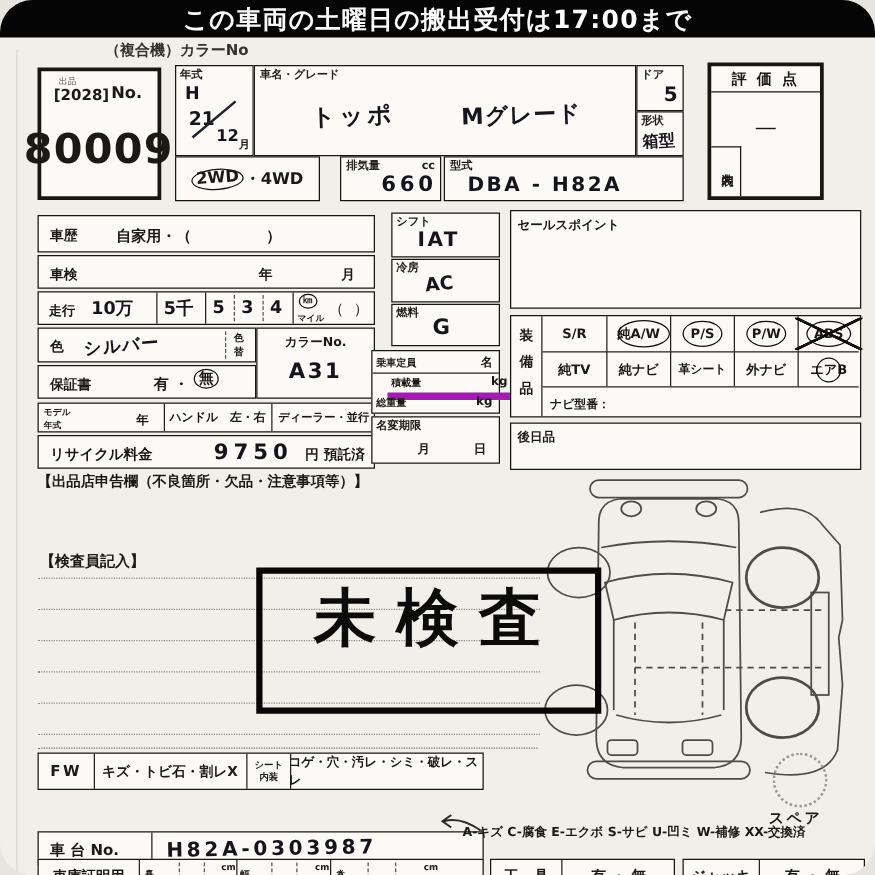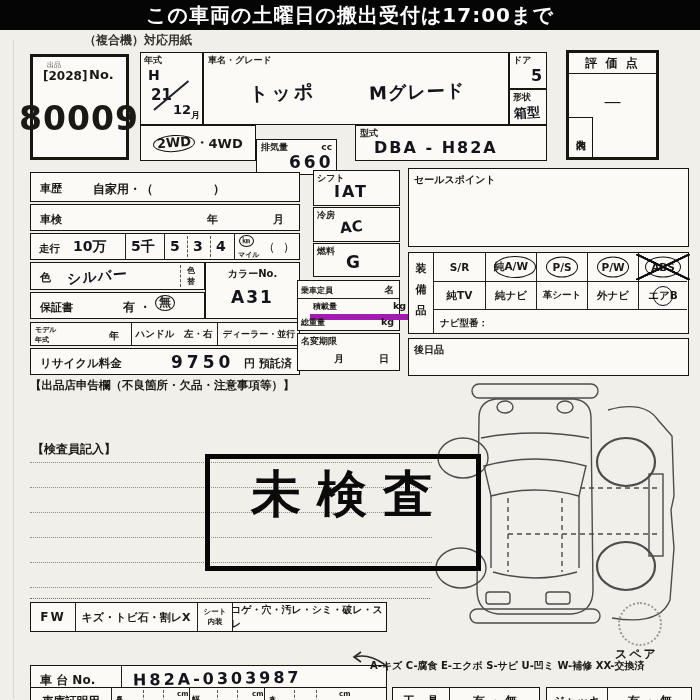--- a/index.html
+++ b/index.html
@@ -1,17 +1,17 @@
 <!DOCTYPE html>
 <html><head>
 <meta charset="utf-8">
 <style>
   html,body{margin:0;padding:0;background:#e7e5e0;}
   .sheet{position:relative;width:700px;height:700px;overflow:hidden;
-         background:#f1efea;font-family:"DejaVu Sans","Liberation Sans",sans-serif;color:#1a1914;}
+         background:#f1efea;font-family:"DejaVu Sans","Liberation Sans",sans-serif;color:#1a1914;border-radius:26px;}
   .abs{position:absolute;}
   .box{position:absolute;background:#fbfaf6;border:1.6px solid #17160f;box-sizing:border-box;}
   .lbl{font-size:9px;font-weight:700;color:#23221c;line-height:1;}
   .hw{color:#14141c;font-weight:600;}
   .ctr{display:flex;align-items:center;justify-content:center;}
   .circ{display:inline-block;border:1.7px solid #101010;border-radius:50%;padding:0 3px;line-height:1.15;}
   .vsol{position:absolute;top:0;bottom:0;width:0;border-left:1.3px solid #222;}
   .vdash{position:absolute;top:2px;bottom:2px;width:0;border-left:1px dashed #555;}
   .dotline{position:absolute;height:0;border-top:1.6px dotted #8d8b85;}
   .emark{position:absolute;left:50%;top:50%;transform:translate(-50%,-50%);
@@ -26,21 +26,21 @@
 </head>
 <body>
 
 <div class="sheet">
 
   <div class="abs ctr" style="left:0;top:0;width:700px;height:30px;background:#050505;color:#fcfcfc;
               font-size:20px;font-weight:700;letter-spacing:1px;">この車両の土曜日の搬出受付は17:00まで</div>
 
   <div class="abs" style="left:13px;top:40px;height:658px;width:1px;background:#d9d6cf;"></div>
 
-  <div class="abs" style="left:84px;top:32px;font-size:12px;font-weight:700;color:#33322c;">（複合機）対応用紙</div>
+  <div class="abs" style="left:84px;top:32px;font-size:12px;font-weight:700;color:#33322c;">（複合機）カラーNo</div>
 
   <div class="box" style="left:30px;top:54px;width:99px;height:106px;border-width:3.5px;">
     <span class="abs" style="left:14px;top:3px;font-size:7px;color:#55544e;">出品</span>
     <span class="abs" style="left:10px;top:12px;font-size:12px;font-weight:600;">[2028]</span>
     <span class="abs" style="left:56px;top:10px;font-size:13px;font-weight:700;">No.</span>
     <div class="abs ctr" style="left:0;top:34px;width:92px;height:54px;font-size:33px;font-weight:600;letter-spacing:1px;">80009</div>
   </div>
 
   <div class="box" style="left:140px;top:52px;width:63px;height:73px;">
     <span class="lbl abs" style="left:3px;top:3px;">年式</span>
@@ -66,21 +66,21 @@
     <span class="lbl abs" style="left:3px;top:3px;">形状</span>
     <span class="hw abs" style="left:4px;top:14px;font-size:13px;transform:rotate(-3deg);">箱型</span>
   </div>
 
   <div class="box ctr" style="left:140px;top:125px;width:116px;height:36px;font-size:13px;font-weight:700;">
     <span class="circ" style="transform:rotate(-4deg);">2WD</span>
       <span>・</span>
       <span>4WD</span>
   </div>
 
-  <div class="box" style="left:256px;top:125px;width:81px;height:36px;margin-top:14px;">
+  <div class="box" style="left:272px;top:125px;width:81px;height:36px;">
     <span class="lbl abs" style="left:4px;top:3px;">排気量</span>
     <span class="lbl abs" style="right:4px;top:3px;">cc</span>
     <span class="hw abs" style="left:32px;top:12px;font-size:17px;letter-spacing:3px;">660</span>
   </div>
 
   <div class="box" style="left:355px;top:125px;width:192px;height:36px;">
     <span class="lbl abs" style="left:4px;top:3px;">型式</span>
     <span class="hw abs" style="left:18px;top:12px;font-size:16px;letter-spacing:2px;">DBA - H82A</span>
   </div>
 

